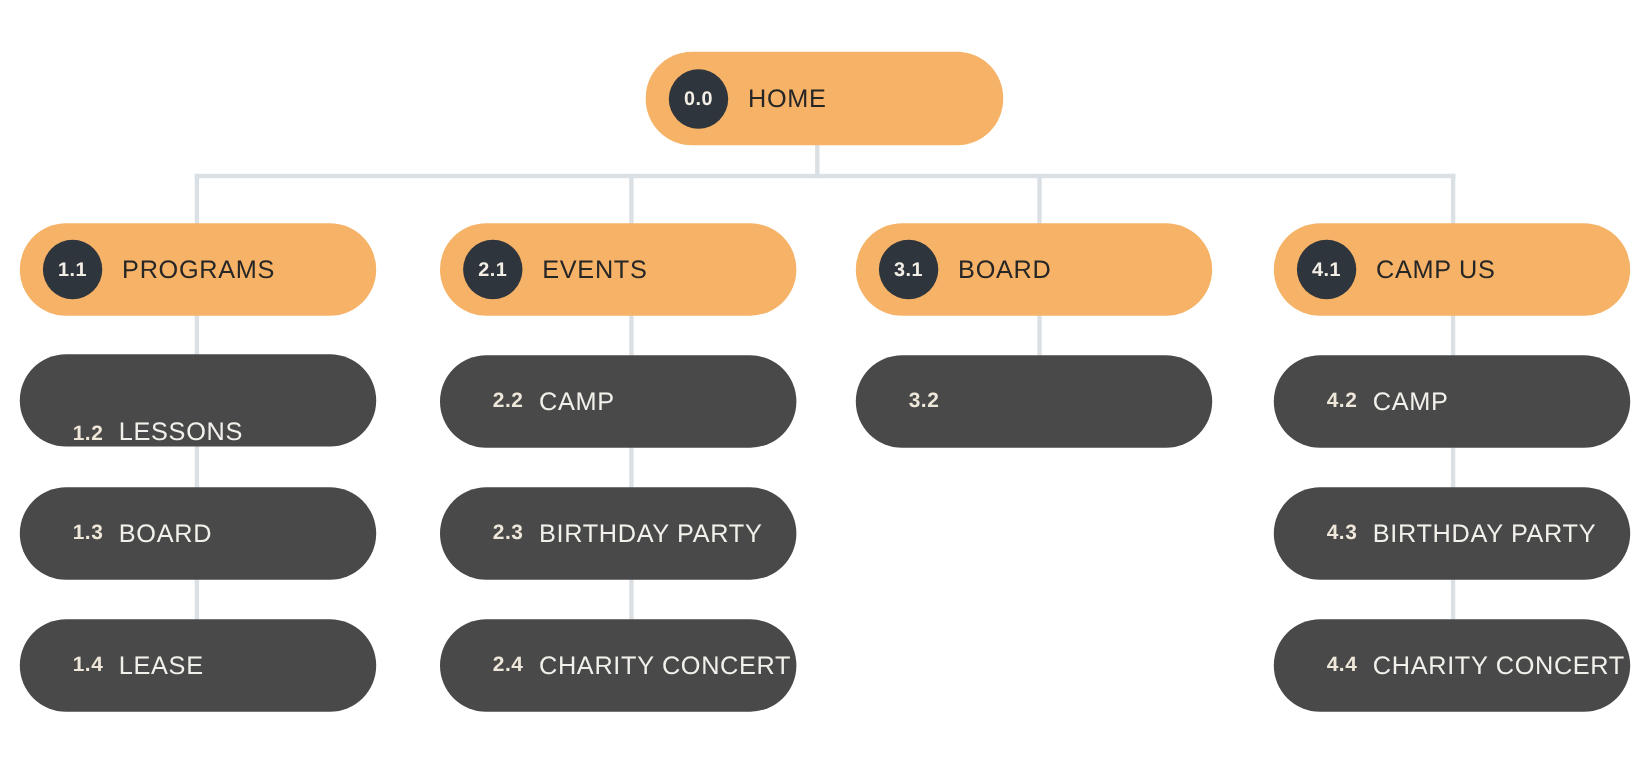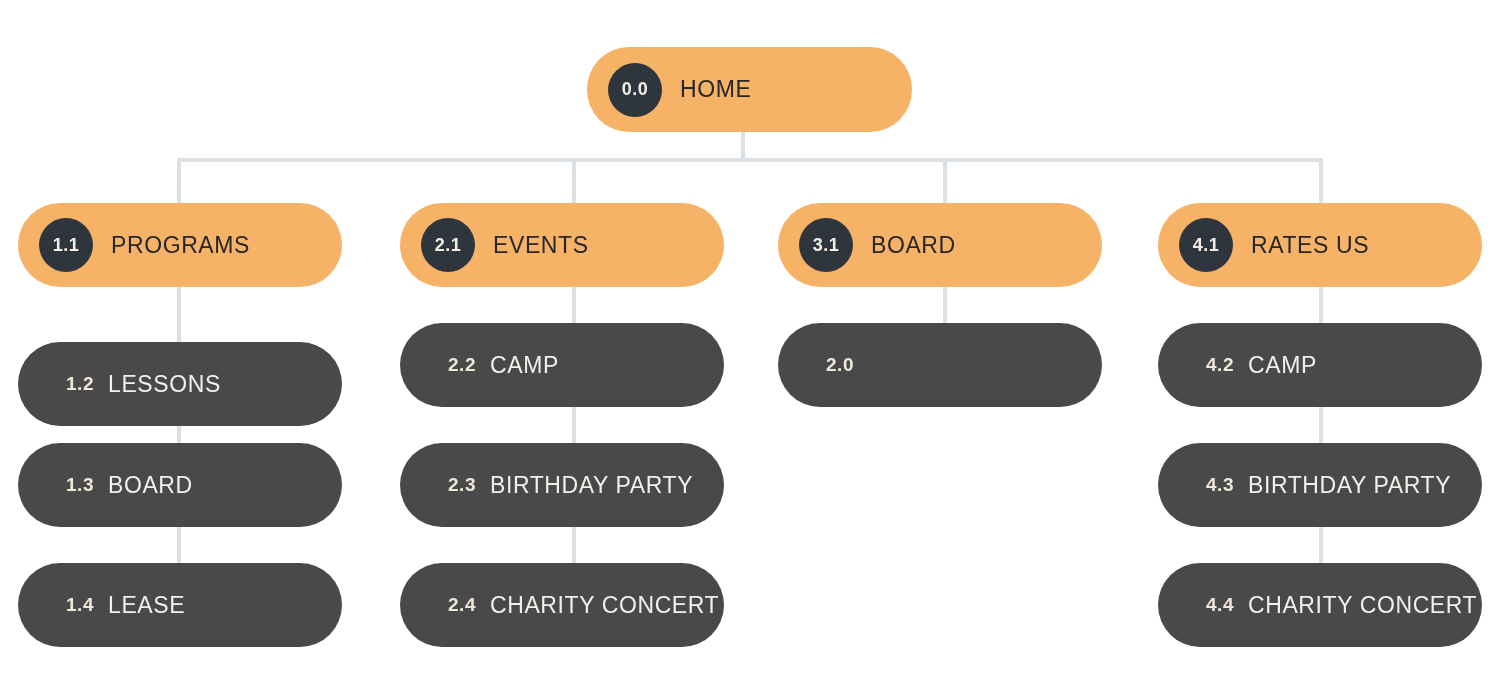--- a/index.html
+++ b/index.html
@@ -71,21 +71,21 @@
     </span>
     <span class="label">HOME</span>
   </div>
 
   <div class="pill lvl1" style="left:18px;top:203px;">
     <span class="badge">
       <span class="badge-num">1.1</span>
     </span>
     <span class="label">PROGRAMS</span>
   </div>
-  <div class="pill lvl2" style="left:18px;top:342px;">
+  <div class="pill lvl2" style="left:18px;top:322px;align-items:flex-end;">
     <span class="num">1.2</span>
     <span class="label">LESSONS</span>
   </div>
   <div class="pill lvl2" style="left:18px;top:443px;">
     <span class="num">1.3</span>
     <span class="label">BOARD</span>
   </div>
   <div class="pill lvl2" style="left:18px;top:563px;">
     <span class="num">1.4</span>
     <span class="label">LEASE</span>
@@ -110,28 +110,28 @@
     <span class="label">CHARITY CONCERT</span>
   </div>
 
   <div class="pill lvl1" style="left:778px;top:203px;">
     <span class="badge">
       <span class="badge-num">3.1</span>
     </span>
     <span class="label">BOARD</span>
   </div>
   <div class="pill lvl2" style="left:778px;top:323px;">
-    <span class="num">2.0</span>
+    <span class="num">3.2</span>
   </div>
 
   <div class="pill lvl1" style="left:1158px;top:203px;">
     <span class="badge">
       <span class="badge-num">4.1</span>
     </span>
-    <span class="label">RATES US</span>
+    <span class="label">CAMP US</span>
   </div>
   <div class="pill lvl2" style="left:1158px;top:323px;">
     <span class="num">4.2</span>
     <span class="label">CAMP</span>
   </div>
   <div class="pill lvl2" style="left:1158px;top:443px;">
     <span class="num">4.3</span>
     <span class="label">BIRTHDAY PARTY</span>
   </div>
   <div class="pill lvl2" style="left:1158px;top:563px;">

